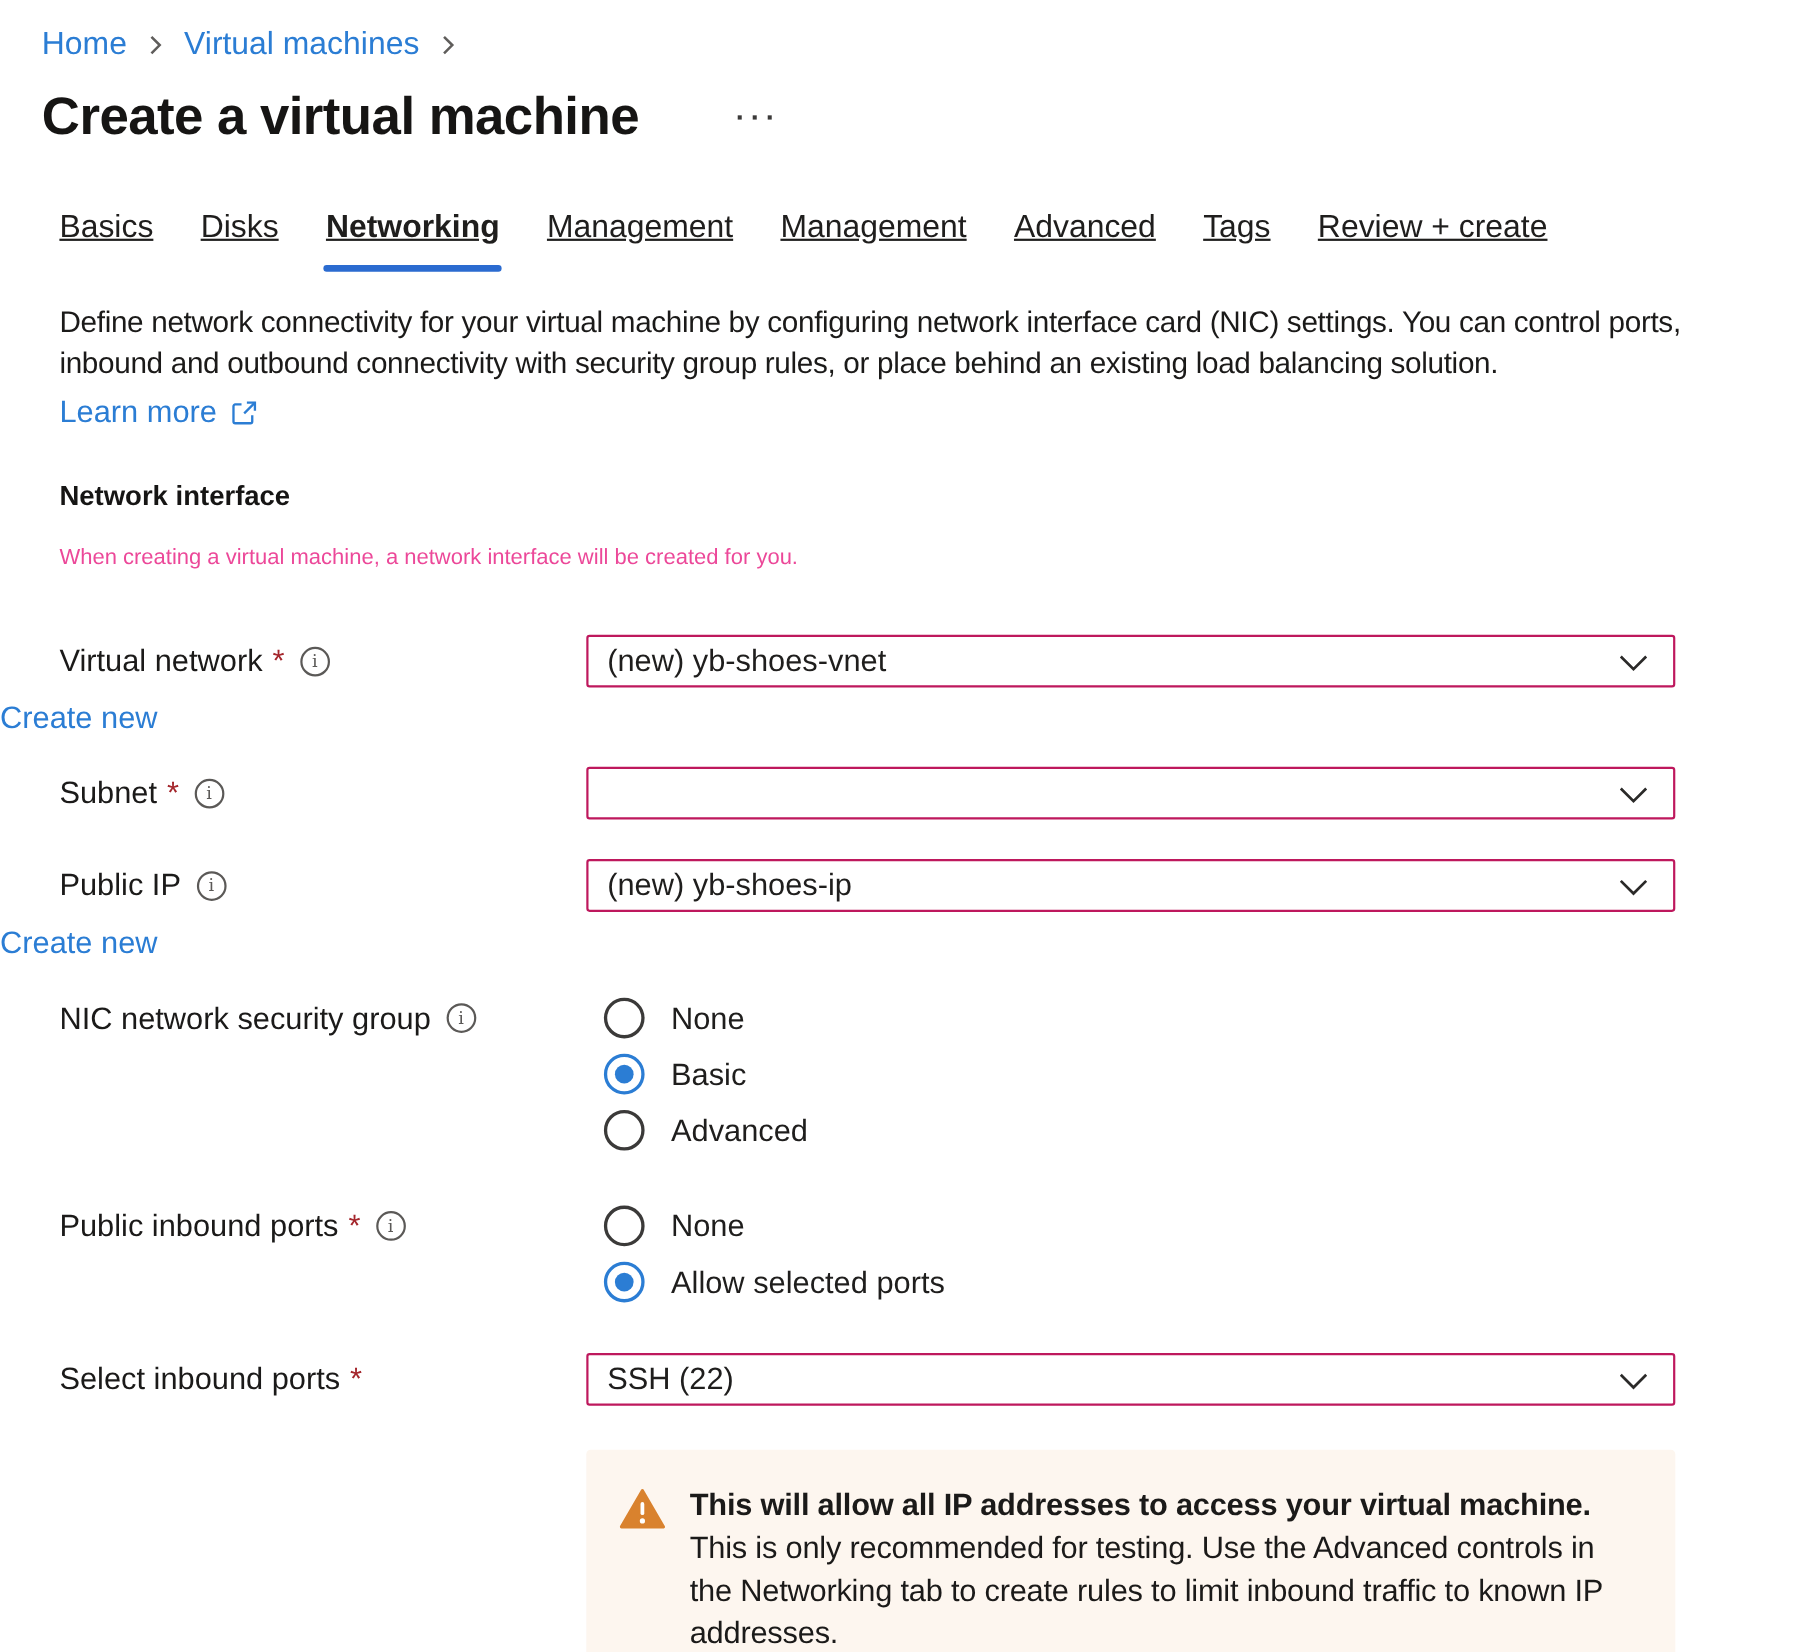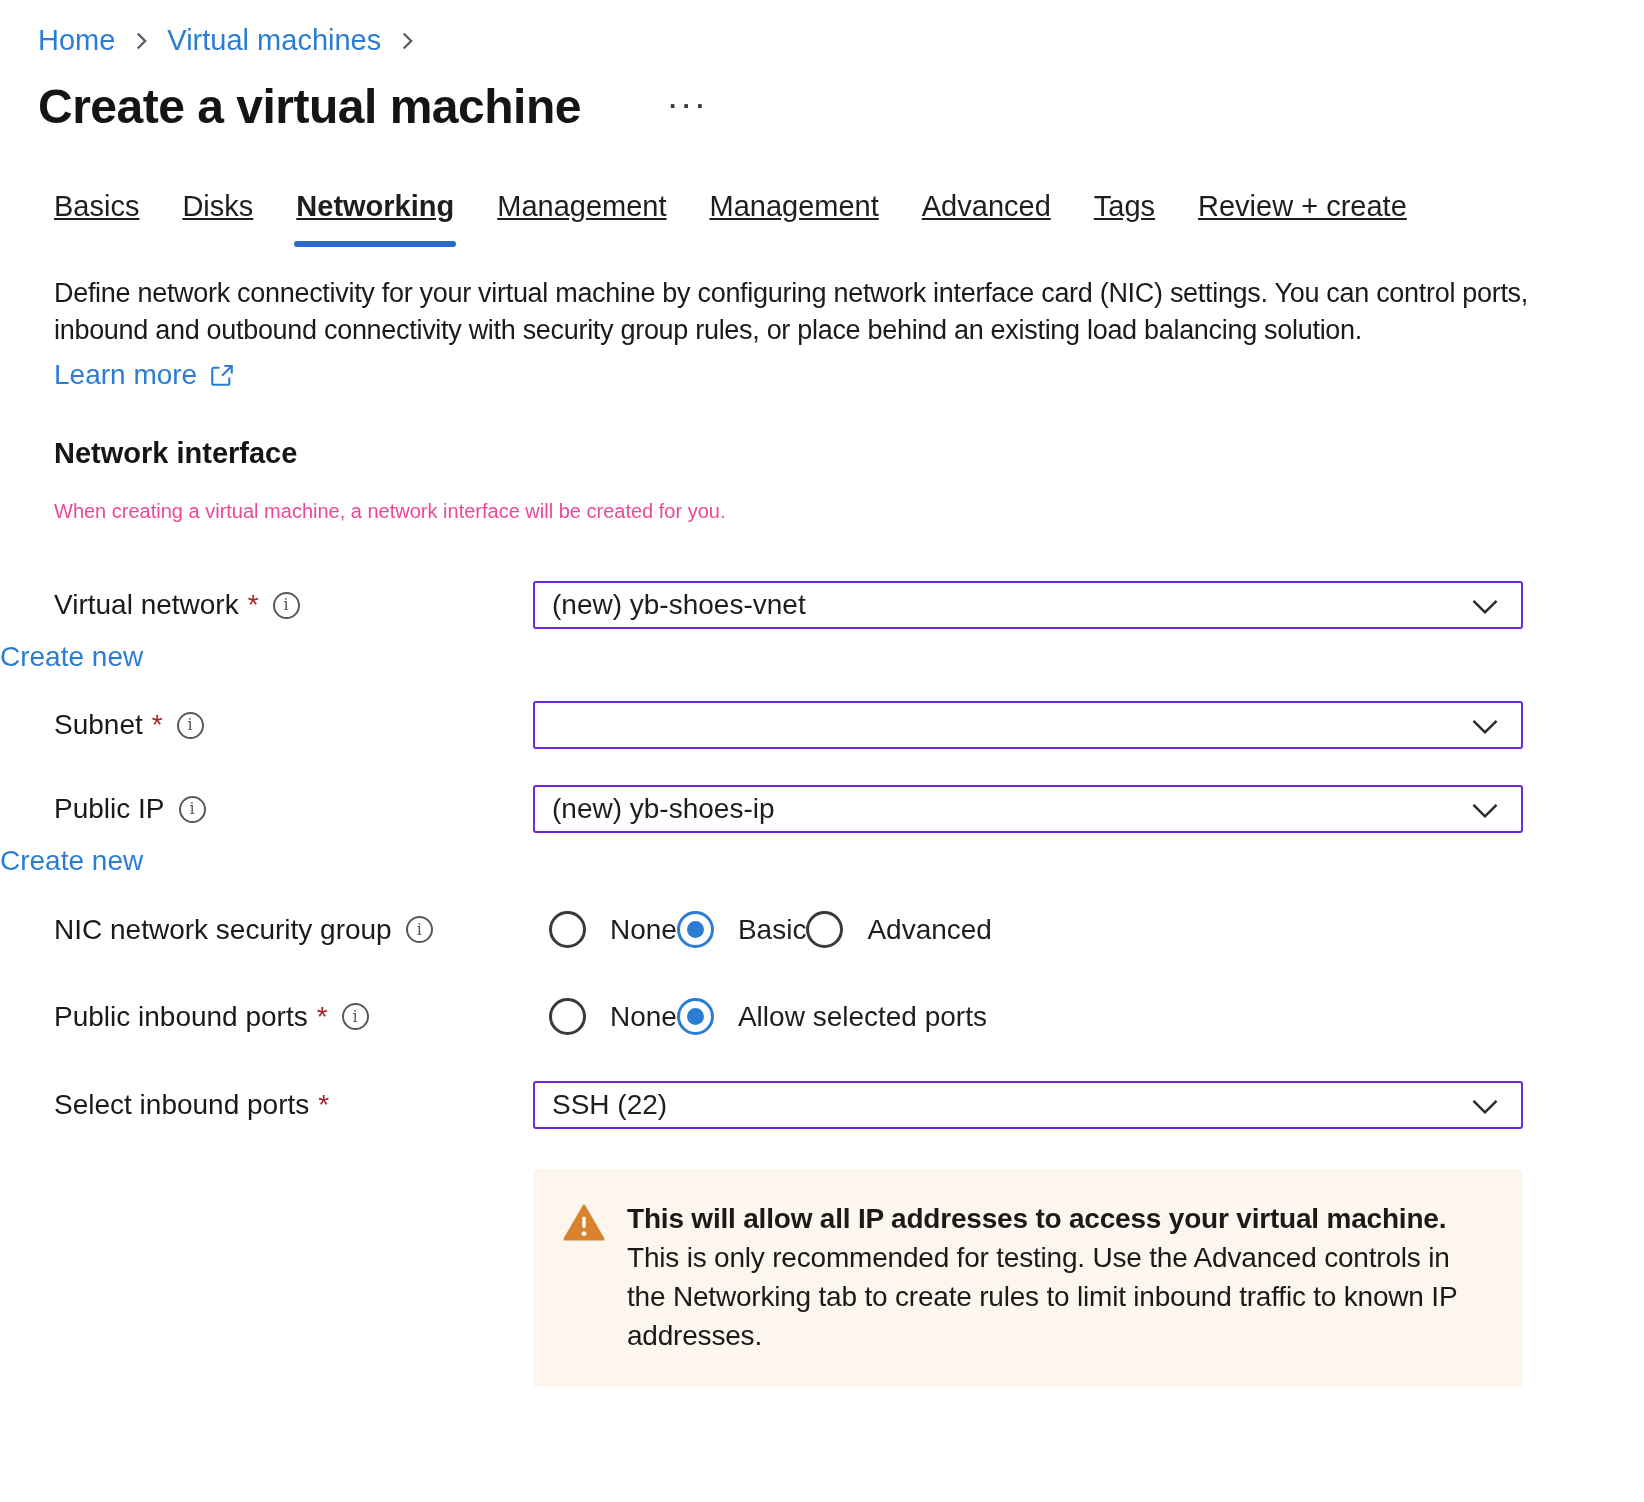--- a/index.html
+++ b/index.html
@@ -25,42 +25,42 @@
   .tabs { margin:56px 0 0 54px; display:flex; gap:43px;text-decoration:underline; }
   .tab { font-size:29px; color:#1f1e1d; padding-bottom:24px; position:relative; cursor:pointer; white-space:nowrap; }
   .tab.active { font-weight:700; }
   .tab.active::after { content:""; position:absolute; left:-2px; right:-2px; bottom:0; height:6px; background:#2b6bd0; border-radius:3px; }
 
   
   .intro { margin:28px 0 0 54px; max-width:1480px; font-size:27px; line-height:37px; letter-spacing:-0.3px; color:#1b1a19; }
   .learn-more { margin:10px 0 0 54px; display:inline-flex; align-items:center; gap:12px; font-size:28px; color:#2b7dd4; }
 
   
-  .section-heading { margin:46px 0 12px 54px; font-size:29px; font-weight:700; color:#161514; }
+  .section-heading { margin:46px 0 12px 54px; font-size:25px; font-weight:700; color:#161514; }
   .section-desc { margin:30px 0 0 54px; font-size:20px; color:#ec4899; }
 
   
   .form-row { display:grid; grid-template-columns:479px 990px; margin-left:54px; align-items:center; }
   .form-row.top { align-items:start; }
   .form-row.top .label-cell { height:37px; }
   .label-cell { display:flex; align-items:center; font-size:28px; color:#1b1a19; }
   .req { color:#a4262c; margin-left:9px; }
   .info-icon { width:27px; height:27px; margin-left:14px; border:2px solid #5b5957; border-radius:50%;
                display:flex; align-items:center; justify-content:center;
                font-size:16px; line-height:1; color:#5b5957; font-family:"DejaVu Serif", serif; flex:0 0 auto; }
 
-  .dropdown { height:48px; width:100%; border:2px solid #6d28d9; border-radius:3px; background:#fff;
+  .dropdown { height:48px; width:100%; border:2px solid #be185d; border-radius:3px; background:#fff;
               display:flex; align-items:center; padding:0 41px 0 17px; position:relative;
               font-size:28px; color:#1f1e1d; cursor:pointer; }
   .dropdown .chev { position:absolute; right:20px; top:11px; }
 
   .link-row { margin-top:12px; }
   .create-new { font-size:28px; color:#2b7dd4; }
 
-  .radio-group { padding-left:16px; display:flex; flex-direction:row; }
+  .radio-group { padding-left:16px; display:flex; flex-direction:column; gap:14px; }
   .radio-option { display:flex; align-items:center; gap:24px; font-size:28px; height:37px; cursor:pointer; }
   .radio { width:37px; height:37px; border-radius:50%; border:3px solid #3b3a39; background:#fff; flex:0 0 auto; }
   .radio.selected { border-color:#2b7dd4; display:flex; align-items:center; justify-content:center; }
   .radio.selected::after { content:""; width:17px; height:17px; border-radius:50%; background:#2b7dd4; }
 
   #row-vnet { margin-top:58px; }
   #row-subnet { margin-top:28px; }
   #row-pubip { margin-top:36px; }
   #row-nsg { margin-top:34px;text-align:right; }
   #row-inbound { margin-top:50px; }

